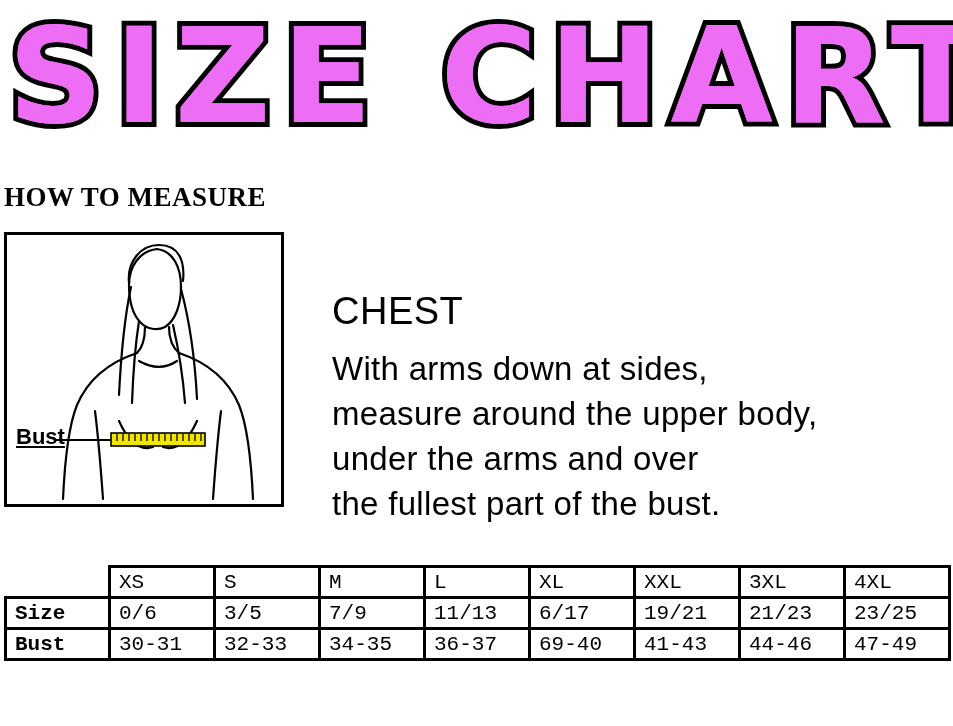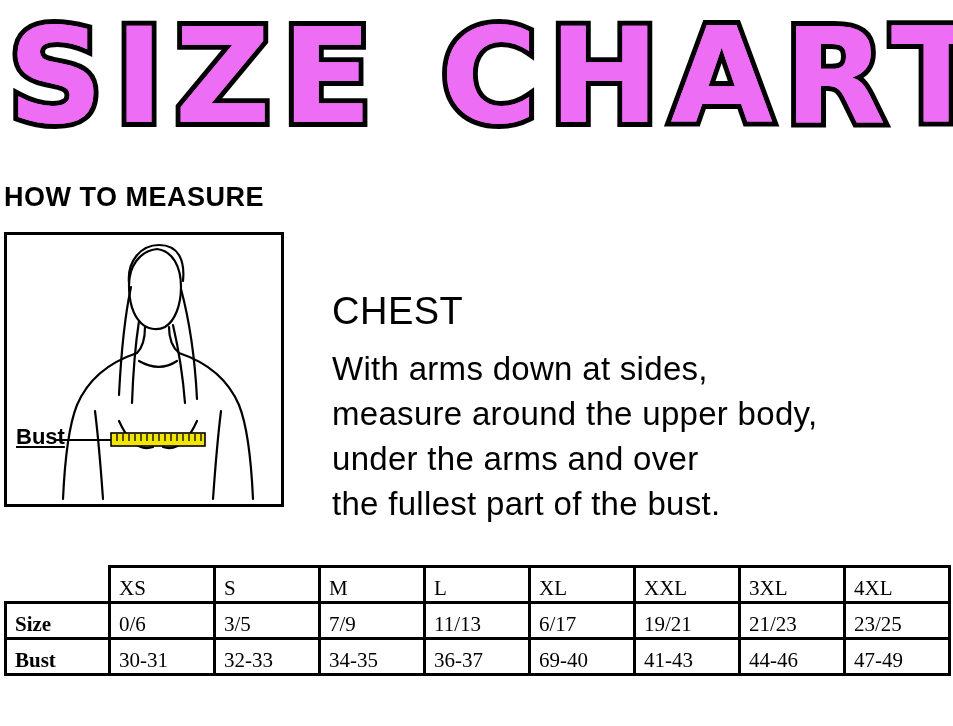--- a/index.html
+++ b/index.html
@@ -53,21 +53,21 @@
     white-space: nowrap;
     transform: scaleX(1.12) scaleY(1.12);
     transform-origin: left top;
   }
 
   
   .how-to {
     position: absolute;
     left: 4px;
     top: 182px;
-    font-family: Liberation Sans, sans-serif;
+    font-family: Liberation Serif, serif;
     font-weight: bold;
     font-size: 27px;
     letter-spacing: 0.5px;
   }
 
   
   .figure-box {
     position: absolute;
     left: 4px;
     top: 232px;
@@ -116,22 +116,22 @@
     position: absolute;
     left: 4px;
     top: 565px;
     width: 944px;
     border-collapse: collapse;
     table-layout: fixed;
   }
   .size-table td, .size-table th {
     border: 3px solid #000000;
     height: 31px;
-    padding: 8px 0 0 8px;
-    font-family: Liberation Serif, serif;
+    padding: 0 0 0 8px;
+    font-family: Liberation Mono, monospace;
     font-size: 21px;
     font-weight: normal;
     text-align: left;
     vertical-align: middle;
     box-sizing: border-box;
   }
   .size-table .rowhead {
     font-weight: bold;
     font-size: 21px;
   }

